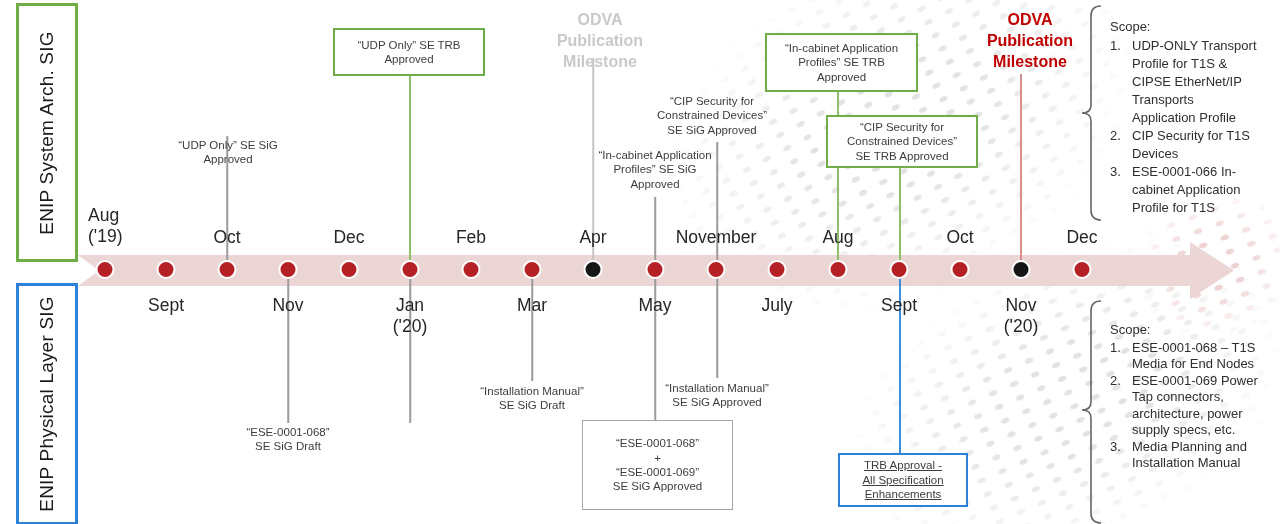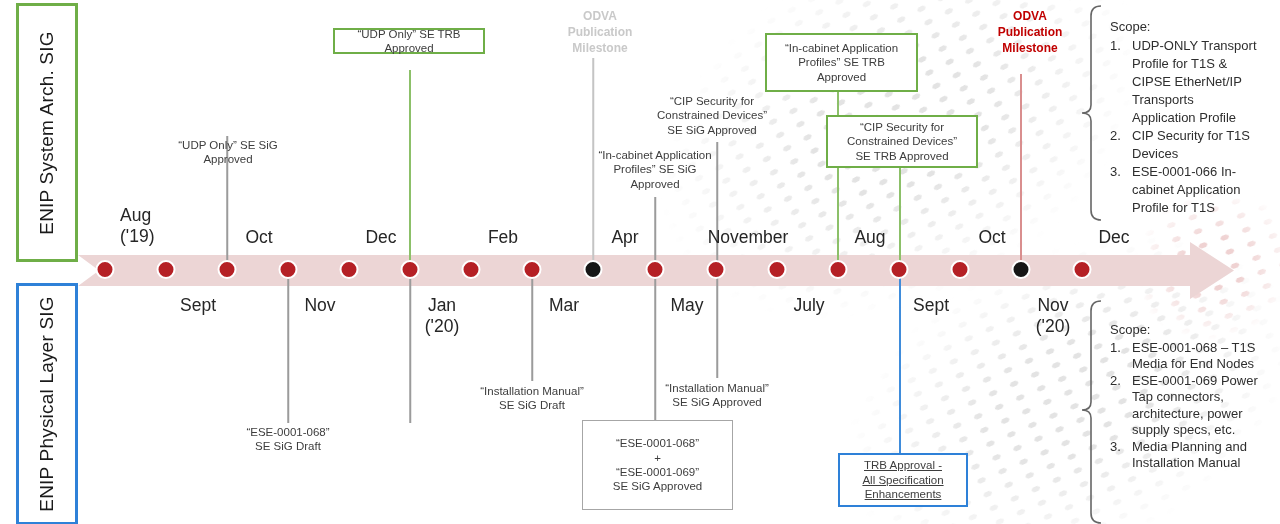--- a/index.html
+++ b/index.html
@@ -36,21 +36,20 @@
     border:2px solid #ffffff; transform:translateX(-50%); z-index:4; box-sizing:content-box;
   }
   .tdot.red   { background:#b52025; }
   .tdot.black { background:#161616; }
 
   
   .month {
     position:absolute; z-index:5; font-size:17.5px; color:#262626;
     white-space:pre-line; text-align:center; transform:translateX(-50%);
     line-height:1.18;
-    margin-left:32px;
   }
   .month.left-align { transform:none; text-align:left; }
 
   
   .vline { position:absolute; width:2px; z-index:2; transform:translateX(-50%); }
   .vline.gray  { background:#9b9b9b; width:1.5px; }
   .vline.lgray { background:#c4c4c4; width:1.5px; }
   .vline.green { background:#8cc069; }
   .vline.blue  { background:#3f8cdb; }
   .vline.redln { background:#d98e8e; }
@@ -60,21 +59,21 @@
     position:absolute; z-index:3; font-size:11.5px; line-height:1.26; color:#3d3d3d;
     white-space:pre-line; text-align:center; transform:translateX(-50%);
   }
   .callout.boxed {
     transform:none; background:#ffffff; display:flex; align-items:center; justify-content:center;
     box-sizing:border-box; padding:2px 4px;
   }
   .callout.box-green { border:2.5px solid #6fae47; }
   .callout.box-blue  { border:2.5px solid #2e81d8;text-decoration:underline; }
   .callout.box-gray  { border:1.5px solid #a6a6a6; }
-  .callout.odva { font-weight:bold; font-size:12px; line-height:1.32; }
+  .callout.odva { font-weight:bold; font-size:16px; line-height:1.32; }
   .callout.odva.pending   { color:#c9c9c9; }
   .callout.odva.published { color:#c00000; }
 
   
   .brace { position:absolute; z-index:3; }
   .scope { position:absolute; z-index:3; color:#2e2e2e; }
   .scope.arch { font-size:13px; line-height:18px; }
   .scope.phys { font-size:13px; line-height:16.5px; }
   .scope .scope-title { margin-bottom:1px; }
   .scope .scope-item { display:flex; }
@@ -134,21 +133,21 @@
 
   <div class="vline gray" style="left:288px; top:270px; height:153px;"></div>
   <div class="vline gray" style="left:410px; top:270px; height:153px;"></div>
   <div class="vline gray" style="left:532px; top:270px; height:111px;"></div>
   <div class="vline gray" style="left:655px; top:270px; height:150px;"></div>
   <div class="vline gray" style="left:717px; top:270px; height:108px;"></div>
   <div class="vline blue" style="left:900px; top:270px; height:183px;"></div>
 
   <div class="callout" style="left:228px; top:98px; width:170px;margin-top:40px;">“UDP Only” SE SiG
 Approved</div>
-  <div class="callout boxed box-green" style="left:333px; top:28px; width:152px; height:26px;">“UDP Only” SE TRB
+  <div class="callout boxed box-green" style="left:333px; top:28px; width:152px; height:48px;">“UDP Only” SE TRB
 Approved</div>
   <div class="callout odva pending" style="left:600px; top:9px; width:110px;">ODVA
 Publication
 Milestone</div>
   <div class="callout" style="left:712px; top:94px; width:170px;">“CIP Security for
 Constrained Devices”
 SE SiG Approved</div>
   <div class="callout" style="left:655px; top:148px; width:170px;">“In-cabinet Application
 Profiles” SE SiG
 Approved</div>

